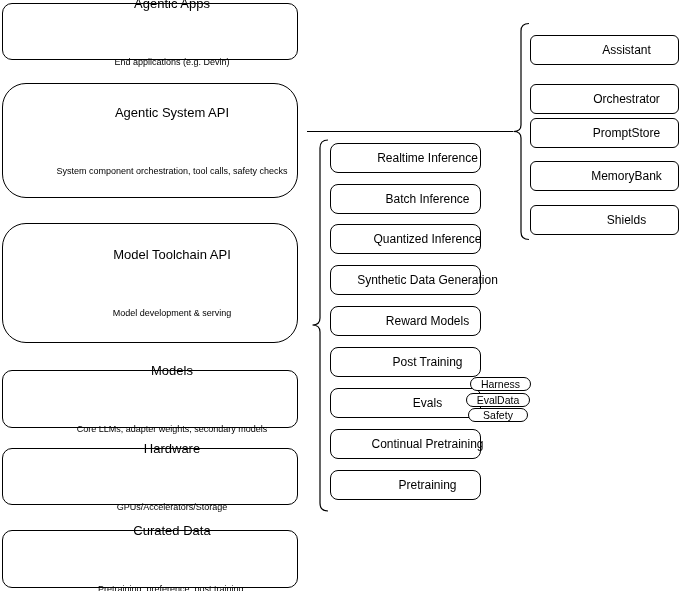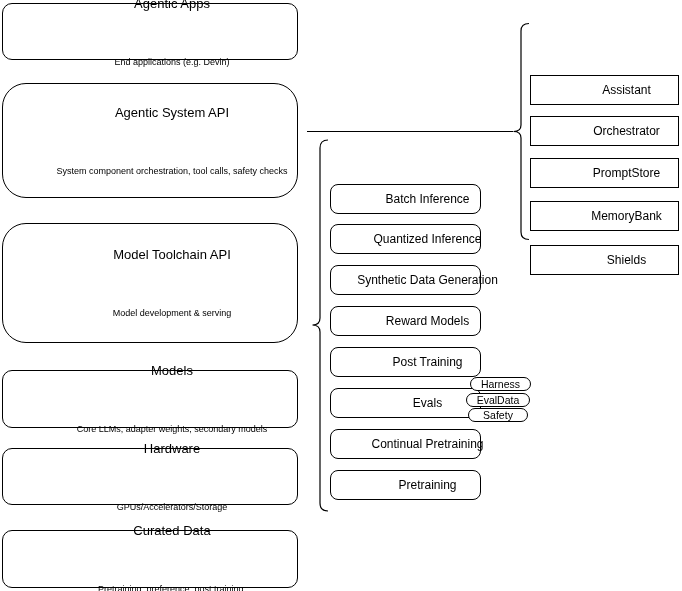--- a/index.html
+++ b/index.html
@@ -35,21 +35,21 @@
     position:absolute;
     border:1px solid var(--stroke);
     background:var(--fill);
     display:flex;align-items:center;justify-content:center;
     box-sizing:border-box;
     font-size:12px;
     white-space:nowrap;
     text-align:center;
   }
   .toolchain-box{left:330px;width:151px;height:30px;border-radius:8px;}
-  .component-box{left:530px;width:149px;height:30px;border-radius:0;margin-top:40px;}
+  .component-box{left:530px;width:149px;height:30px;border-radius:6px;}
   
   .tag-pill{
     position:absolute;
     border:1px solid var(--stroke);
     background:var(--fill);
     border-radius:8px;
     display:flex;align-items:flex-end;justify-content:center;
     box-sizing:border-box;
     font-size:10.5px;
     white-space:nowrap;
@@ -93,20 +93,23 @@
   <div class="stack-box" style="top:448px;height:57px;border-radius:10px">
     <div class="box-title">Hardware</div>
     <div class="box-subtitle">GPUs/Accelerators/Storage</div>
   </div>
 
   <div class="stack-box" style="top:530px;height:58px;border-radius:10px">
     <div class="box-title">Curated Data</div>
     <div class="box-subtitle">Pretraining, preference, post training.</div>
   </div>
 
+  <div class="node-box toolchain-box" style="top:143px">
+    <span>Realtime Inference</span>
+  </div>
   <div class="node-box toolchain-box" style="top:184px">
     <span>Batch Inference</span>
   </div>
   <div class="node-box toolchain-box" style="top:224px">
     <span>Quantized Inference</span>
   </div>
   <div class="node-box toolchain-box" style="top:265px">
     <span>Synthetic Data Generation</span>
   </div>
   <div class="node-box toolchain-box" style="top:306px">
@@ -131,21 +134,21 @@
   <div class="tag-pill" style="left:466px;top:393px;width:64px;height:14px">
     <span>EvalData</span>
   </div>
   <div class="tag-pill" style="left:468px;top:408px;width:60px;height:14px">
     <span>Safety</span>
   </div>
 
   <div class="node-box component-box" style="top:35px">
     <span>Assistant</span>
   </div>
-  <div class="node-box component-box" style="top:76px">
+  <div class="node-box component-box" style="top:84px">
     <span>Orchestrator</span>
   </div>
   <div class="node-box component-box" style="top:118px">
     <span>PromptStore</span>
   </div>
   <div class="node-box component-box" style="top:161px">
     <span>MemoryBank</span>
   </div>
   <div class="node-box component-box" style="top:205px">
     <span>Shields</span>

